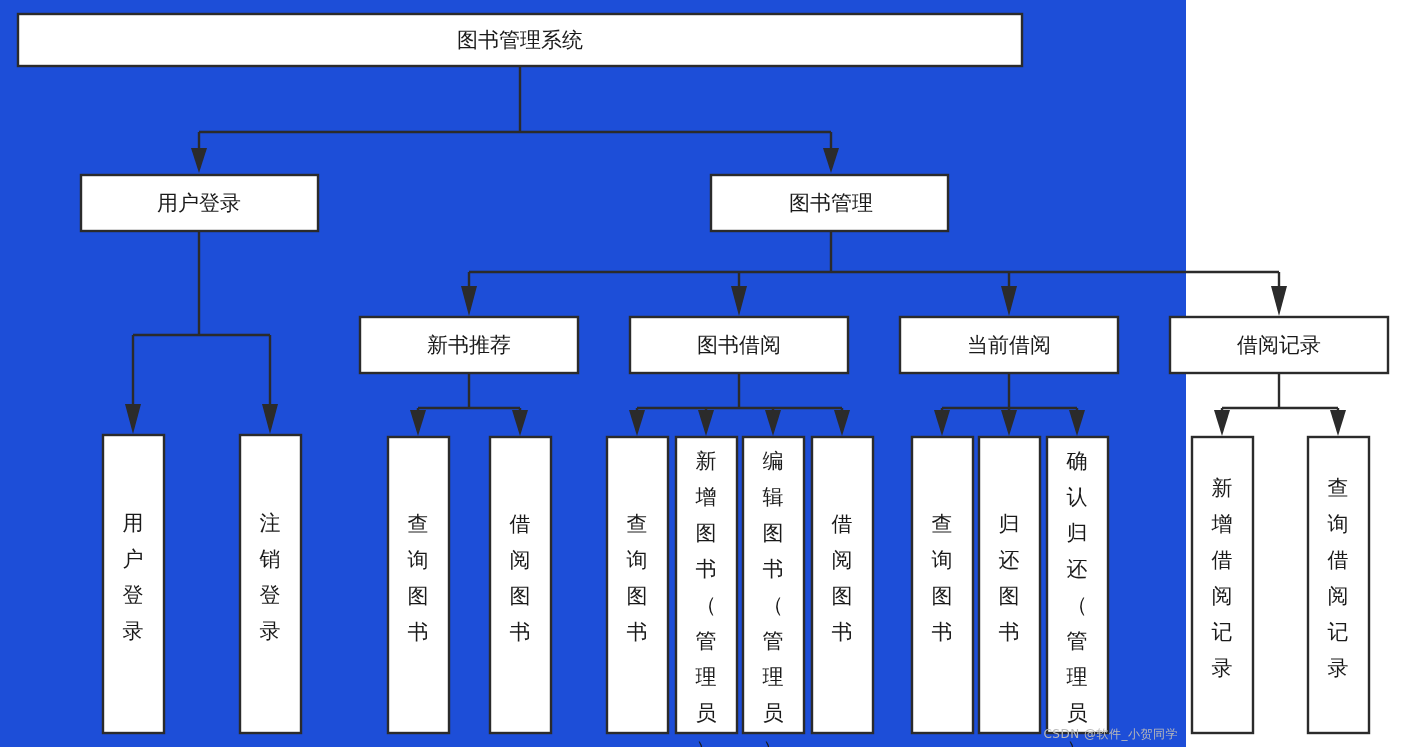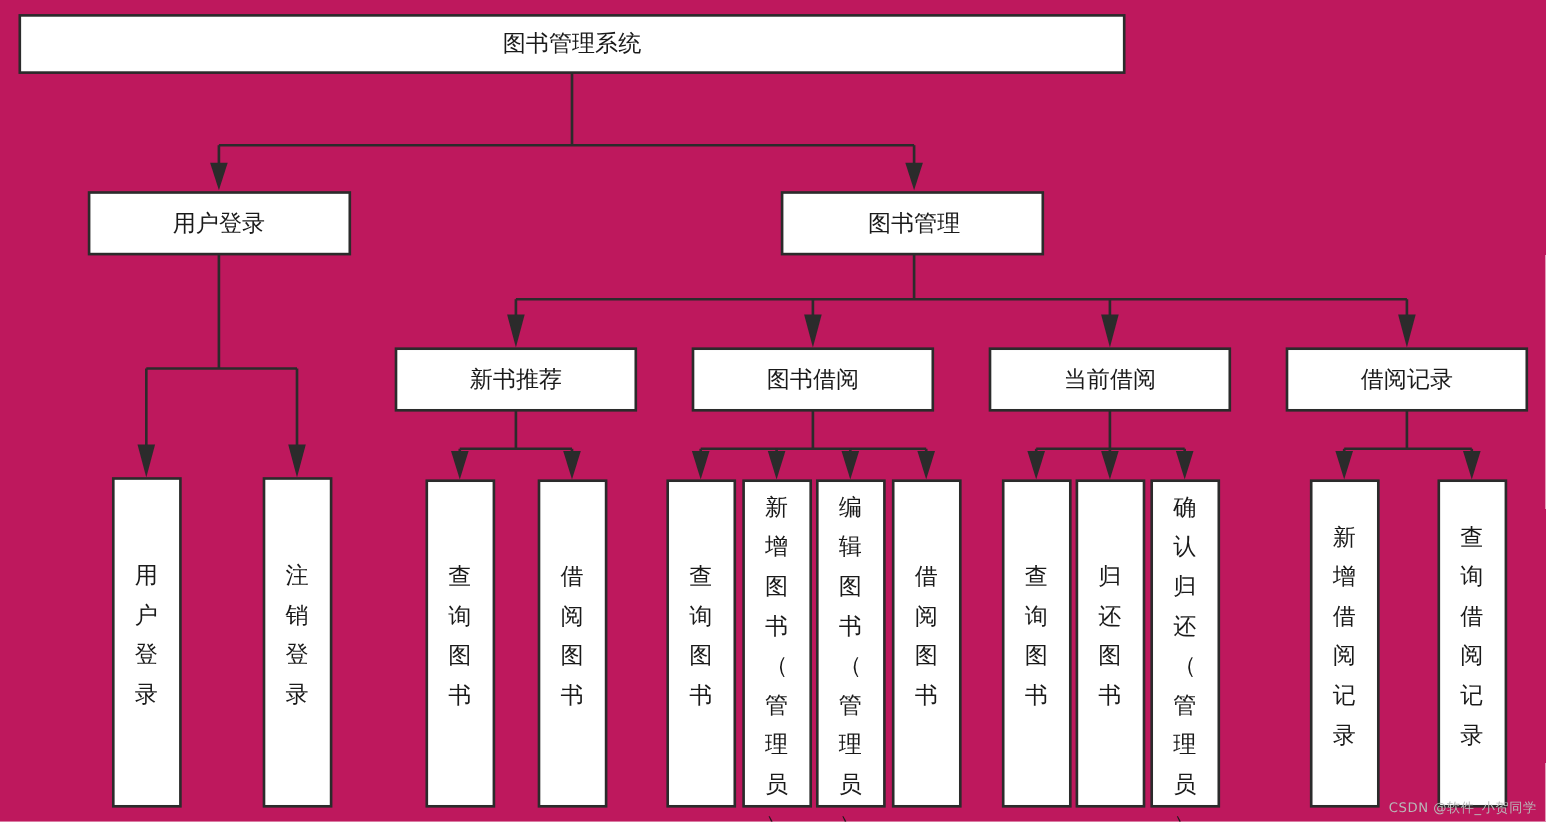--- a/index.html
+++ b/index.html
@@ -8,23 +8,23 @@
     background: #ffffff;
   }
   body {
     width: 1405px;
     height: 747px;
     overflow: hidden;
     font-family: "DejaVu Sans", "Liberation Sans", sans-serif;
   }
   #diagram-root {
     position: relative;
-    width: 1405px;
+    width: 1186px;
     height: 747px;
-    background: #be185d;
+    background: #1d4ed8;
   }
   svg#flowchart {
     display: block;
     width: 1405px;
     height: 747px;
   }
   .node-rect {
     fill: #ffffff;
     stroke: #2b2b2b;
     stroke-width: 2.4;

